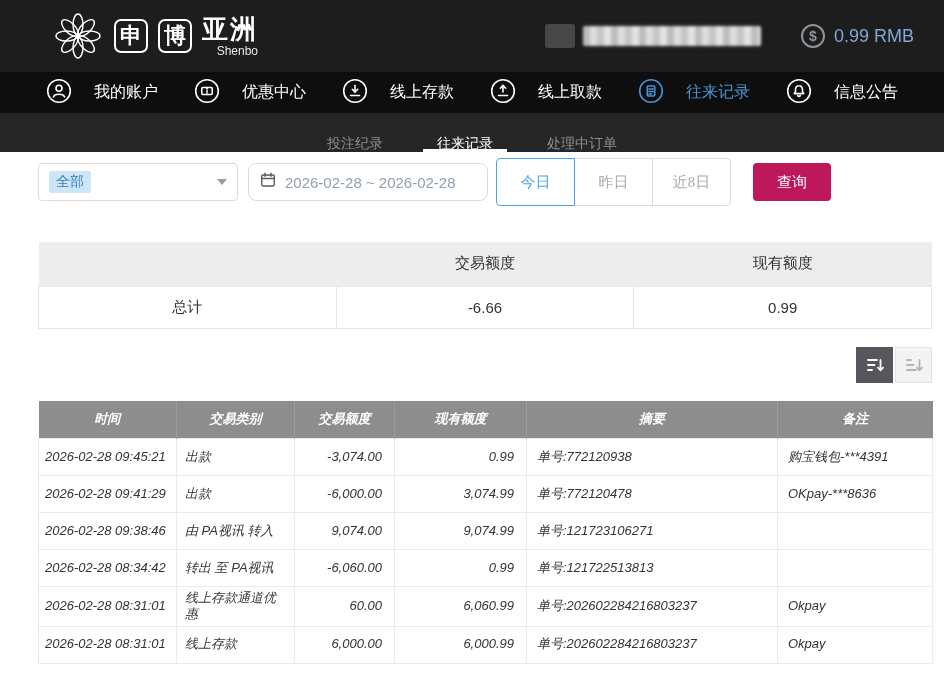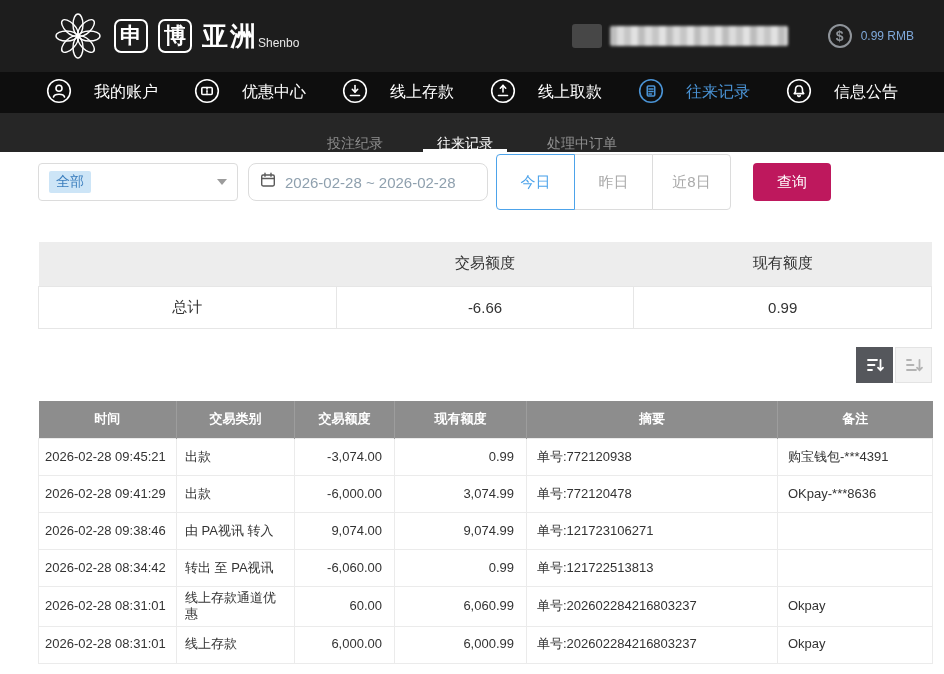--- a/index.html
+++ b/index.html
@@ -7,34 +7,34 @@
     font-family: "Liberation Sans", sans-serif; }
 
   
   .header { height: 72px; background: #1d1d1d; display: flex; align-items: center;
     justify-content: space-between; padding: 0 30px 0 52px; }
   .logo { display: flex; align-items: center; gap: 10px; }
   .logo-flower { display: flex; }
   .logo-box { width: 34px; height: 34px; border: 2px solid #fff; border-radius: 7px;
     color: #fff; font-size: 22px; font-weight: bold; display: flex; align-items: center;
     justify-content: center; }
-  .logo-text { display: flex; flex-direction: row; align-items: flex-start; line-height: 1; }
+  .logo-text { display: flex; flex-direction: column; align-items: flex-start; line-height: 1; }
   .logo-region { color: #fff; font-size: 26px; font-weight: bold; letter-spacing: 2px; }
   .logo-latin { color: #e8e8e8; font-size: 12px; margin-top: 3px; align-self: flex-end; }
   .header-right { display: flex; align-items: center; gap: 40px; }
   .user-area { display: flex; align-items: center; gap: 8px; }
   .avatar { width: 30px; height: 24px; background: #474747; border-radius: 3px; }
   .blur-name { width: 178px; height: 20px; border-radius: 2px;
     background: repeating-linear-gradient(90deg,#bdbdbd 0 7px,#dcdcdc 7px 14px,#c6c6c6 14px 21px,#e2e2e2 21px 28px);
     filter: blur(1.6px); }
   .balance { display: flex; align-items: center; gap: 9px; }
   .dollar-icon { width: 24px; height: 24px; border: 2px solid #8f949a; border-radius: 50%;
     color: #8f949a; font-size: 14px; font-weight: bold; display: flex; align-items: center;
     justify-content: center; }
-  .balance-text { color: #7fa8d9; font-size: 12px; }
+  .balance-text { color: #7fa8d9; font-size: 18px; }
 
   
   .nav { height: 41px; background: #0e0e0e; display: flex; align-items: center;
     justify-content: space-between; padding: 0 46px; }
   .nav-item { display: flex; align-items: center; gap: 22px; color: #fff; font-size: 16px;
     cursor: pointer; }
   .nav-item svg { stroke: currentColor; }
   .nav-item.active { color: #4a93d5; }
 
   
@@ -54,23 +54,23 @@
     border-radius: 2px; }
   .caret { width: 0; height: 0; border-left: 5px solid transparent;
     border-right: 5px solid transparent; border-top: 6px solid #9c9c9c; }
 
   .date-input { margin-left: 10px; width: 240px; height: 38px; border: 1px solid #dcdcdc;
     border-radius: 8px; display: flex; align-items: center; gap: 9px; padding: 8px 11px;
     background: #fff; cursor: pointer; }
   .date-text { color: #8fa0ae; font-size: 15px; }
 
   .quick-group { margin-left: 8px; display: flex; }
-  .quick-btn { width: 79px; height: 56px; background: #fff; border: 1px solid #dcdcdc;
+  .quick-btn { width: 79px; height: 48px; background: #fff; border: 1px solid #dcdcdc;
     color: #aaa; font-size: 15px; display: flex; align-items: center; justify-content: center;
-    margin-left: -1px; cursor: pointer; }
+    margin-left: -1px; cursor: pointer; font-family: Liberation Serif, serif; }
   .quick-btn:first-child { margin-left: 0; border-radius: 4px 0 0 4px; }
   .quick-btn:last-child { border-radius: 0 4px 4px 0; }
   .quick-btn.active { border: 1px solid #4da3ea; color: #4da3ea; position: relative; z-index: 2; }
 
   .query-btn { margin-left: 22px; width: 78px; height: 38px; background: #be185d;
     border: none; border-radius: 4px; color: #fff; font-size: 15px; cursor: pointer;
     font-family: inherit; }
 
   
   .summary-table { margin-top: 41px; width: 894px; border-collapse: collapse;
@@ -81,21 +81,21 @@
 
   
   .sort-row { width: 894px; margin-top: 18px; display: flex; justify-content: flex-end; gap: 2px; }
   .sort-btn { width: 37px; height: 36px; display: flex; align-items: center;
     justify-content: center; border: none; cursor: pointer; }
   .sort-desc { background: #55575c; }
   .sort-asc { background: #f3f3f3; border: 1px solid #e3e3e3; }
 
   
   .tx-table { margin-top: 18px; width: 894px; border-collapse: collapse; table-layout: fixed;
-    font-size: 13px; color: #333; }
+    font-size: 13px; color: #333; font-style: italic; }
   .tx-table thead th { background: #8d8d8d; color: #fff; font-weight: bold; height: 38px;
     border-right: 1px solid #9d9d9d; text-align: center; }
   .tx-table thead th:last-child { border-right: none; }
   .tx-table tbody td { height: 37px; border: 1px solid #ebebeb; padding: 3px 8px;
     vertical-align: middle; line-height: 1.25; word-break: break-all; background: #fff; }
   .tx-table tbody td:nth-child(1) { padding-left: 6px; }
   .tx-table tbody td:nth-child(3),
   .tx-table tbody td:nth-child(4) { text-align: right; padding-right: 12px; }
   .tx-table tbody td:nth-child(5),
   .tx-table tbody td:nth-child(6) { padding-left: 10px; }

